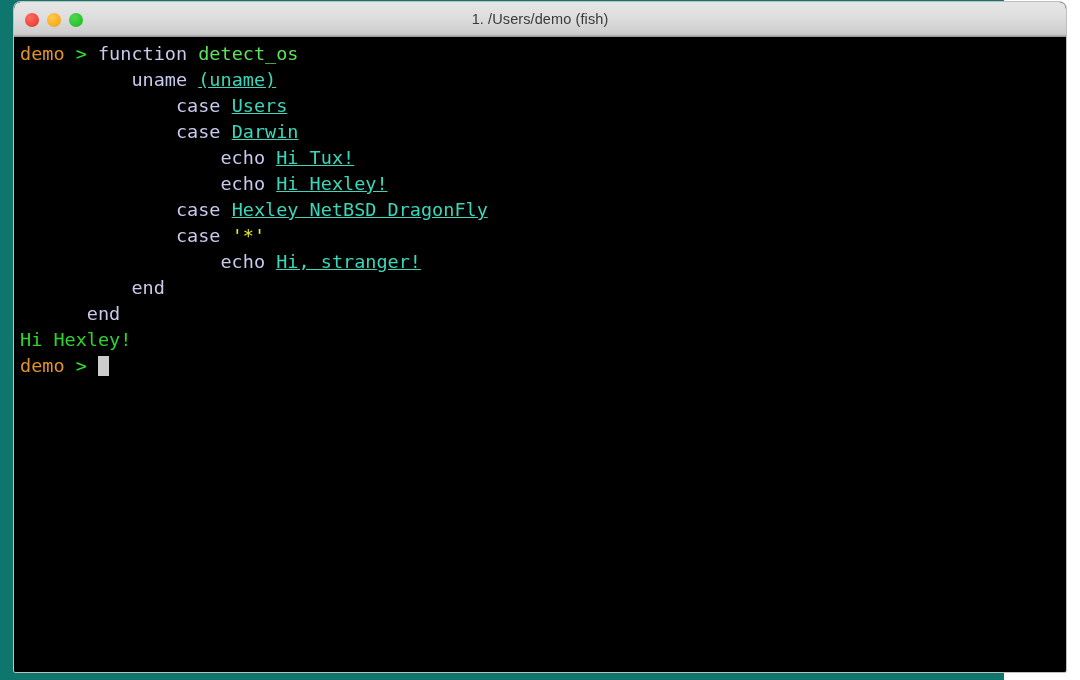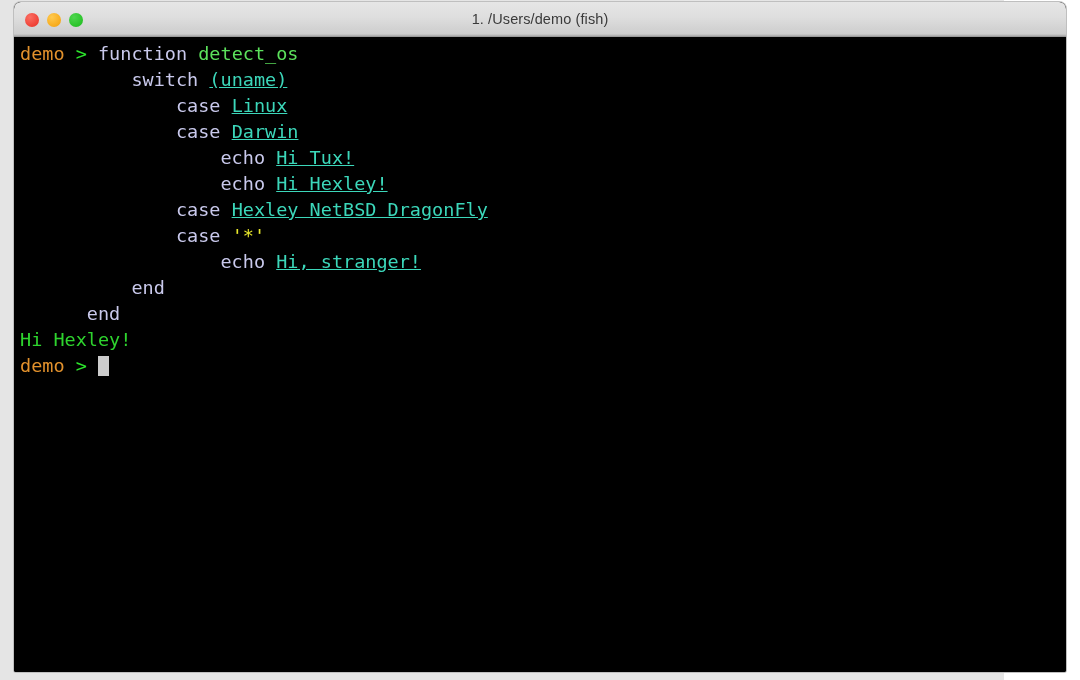--- a/index.html
+++ b/index.html
@@ -13,21 +13,21 @@
     font-family: "Liberation Sans", sans-serif;
     overflow: hidden;
   }
 
   #app {
     position: absolute;
     left: 0;
     top: 0;
     width: 1004px;
     height: 680px;
-    background: #e5e5e5;
+    background: #0f766e;
   }
 
   
   .window {
     position: absolute;
     left: 14px;
     top: 2px;
     width: 1052px;
     height: 670px;
     border-radius: 7px 7px 2px 2px;
@@ -132,22 +132,22 @@
         <span class="tl tl-close"></span>
         <span class="tl tl-min"></span>
         <span class="tl tl-zoom"></span>
       </div>
 
       <div class="window-title">1. /Users/demo (fish)</div>
     </div>
 
     <div class="terminal" id="terminal-body">
         <div class="term-line" id="line-1"><span class="tok c-prompt">demo</span><span class="tok c-arrow"> &gt; </span><span class="tok c-keyword">function </span><span class="tok c-funcname">detect_os</span></div>
-        <div class="term-line" id="line-2"><span class="tok c-keyword">          switch </span><span class="tok c-param">(uname)</span></div>
-        <div class="term-line" id="line-3"><span class="tok c-keyword">              case </span><span class="tok c-param">Linux</span></div>
+        <div class="term-line" id="line-2"><span class="tok c-keyword">          uname </span><span class="tok c-param">(uname)</span></div>
+        <div class="term-line" id="line-3"><span class="tok c-keyword">              case </span><span class="tok c-param">Users</span></div>
         <div class="term-line" id="line-5"><span class="tok c-keyword">              case </span><span class="tok c-param">Darwin</span></div>
         <div class="term-line" id="line-4"><span class="tok c-keyword">                  echo </span><span class="tok c-param">Hi Tux!</span></div>
         <div class="term-line" id="line-6"><span class="tok c-keyword">                  echo </span><span class="tok c-param">Hi Hexley!</span></div>
         <div class="term-line" id="line-7"><span class="tok c-keyword">              case </span><span class="tok c-param">Hexley NetBSD DragonFly</span></div>
         <div class="term-line" id="line-9"><span class="tok c-keyword">              case </span><span class="tok c-quoted">'*'</span></div>
         <div class="term-line" id="line-10"><span class="tok c-keyword">                  echo </span><span class="tok c-param">Hi, stranger!</span></div>
         <div class="term-line" id="line-11"><span class="tok c-keyword">          end</span></div>
         <div class="term-line" id="line-12"><span class="tok c-keyword">      end</span></div>
         <div class="term-line" id="line-14"><span class="tok c-output">Hi Hexley!</span></div>
         <div class="term-line" id="line-15"><span class="tok c-prompt">demo</span><span class="tok c-arrow"> &gt; </span><span class="cursor"></span></div>

